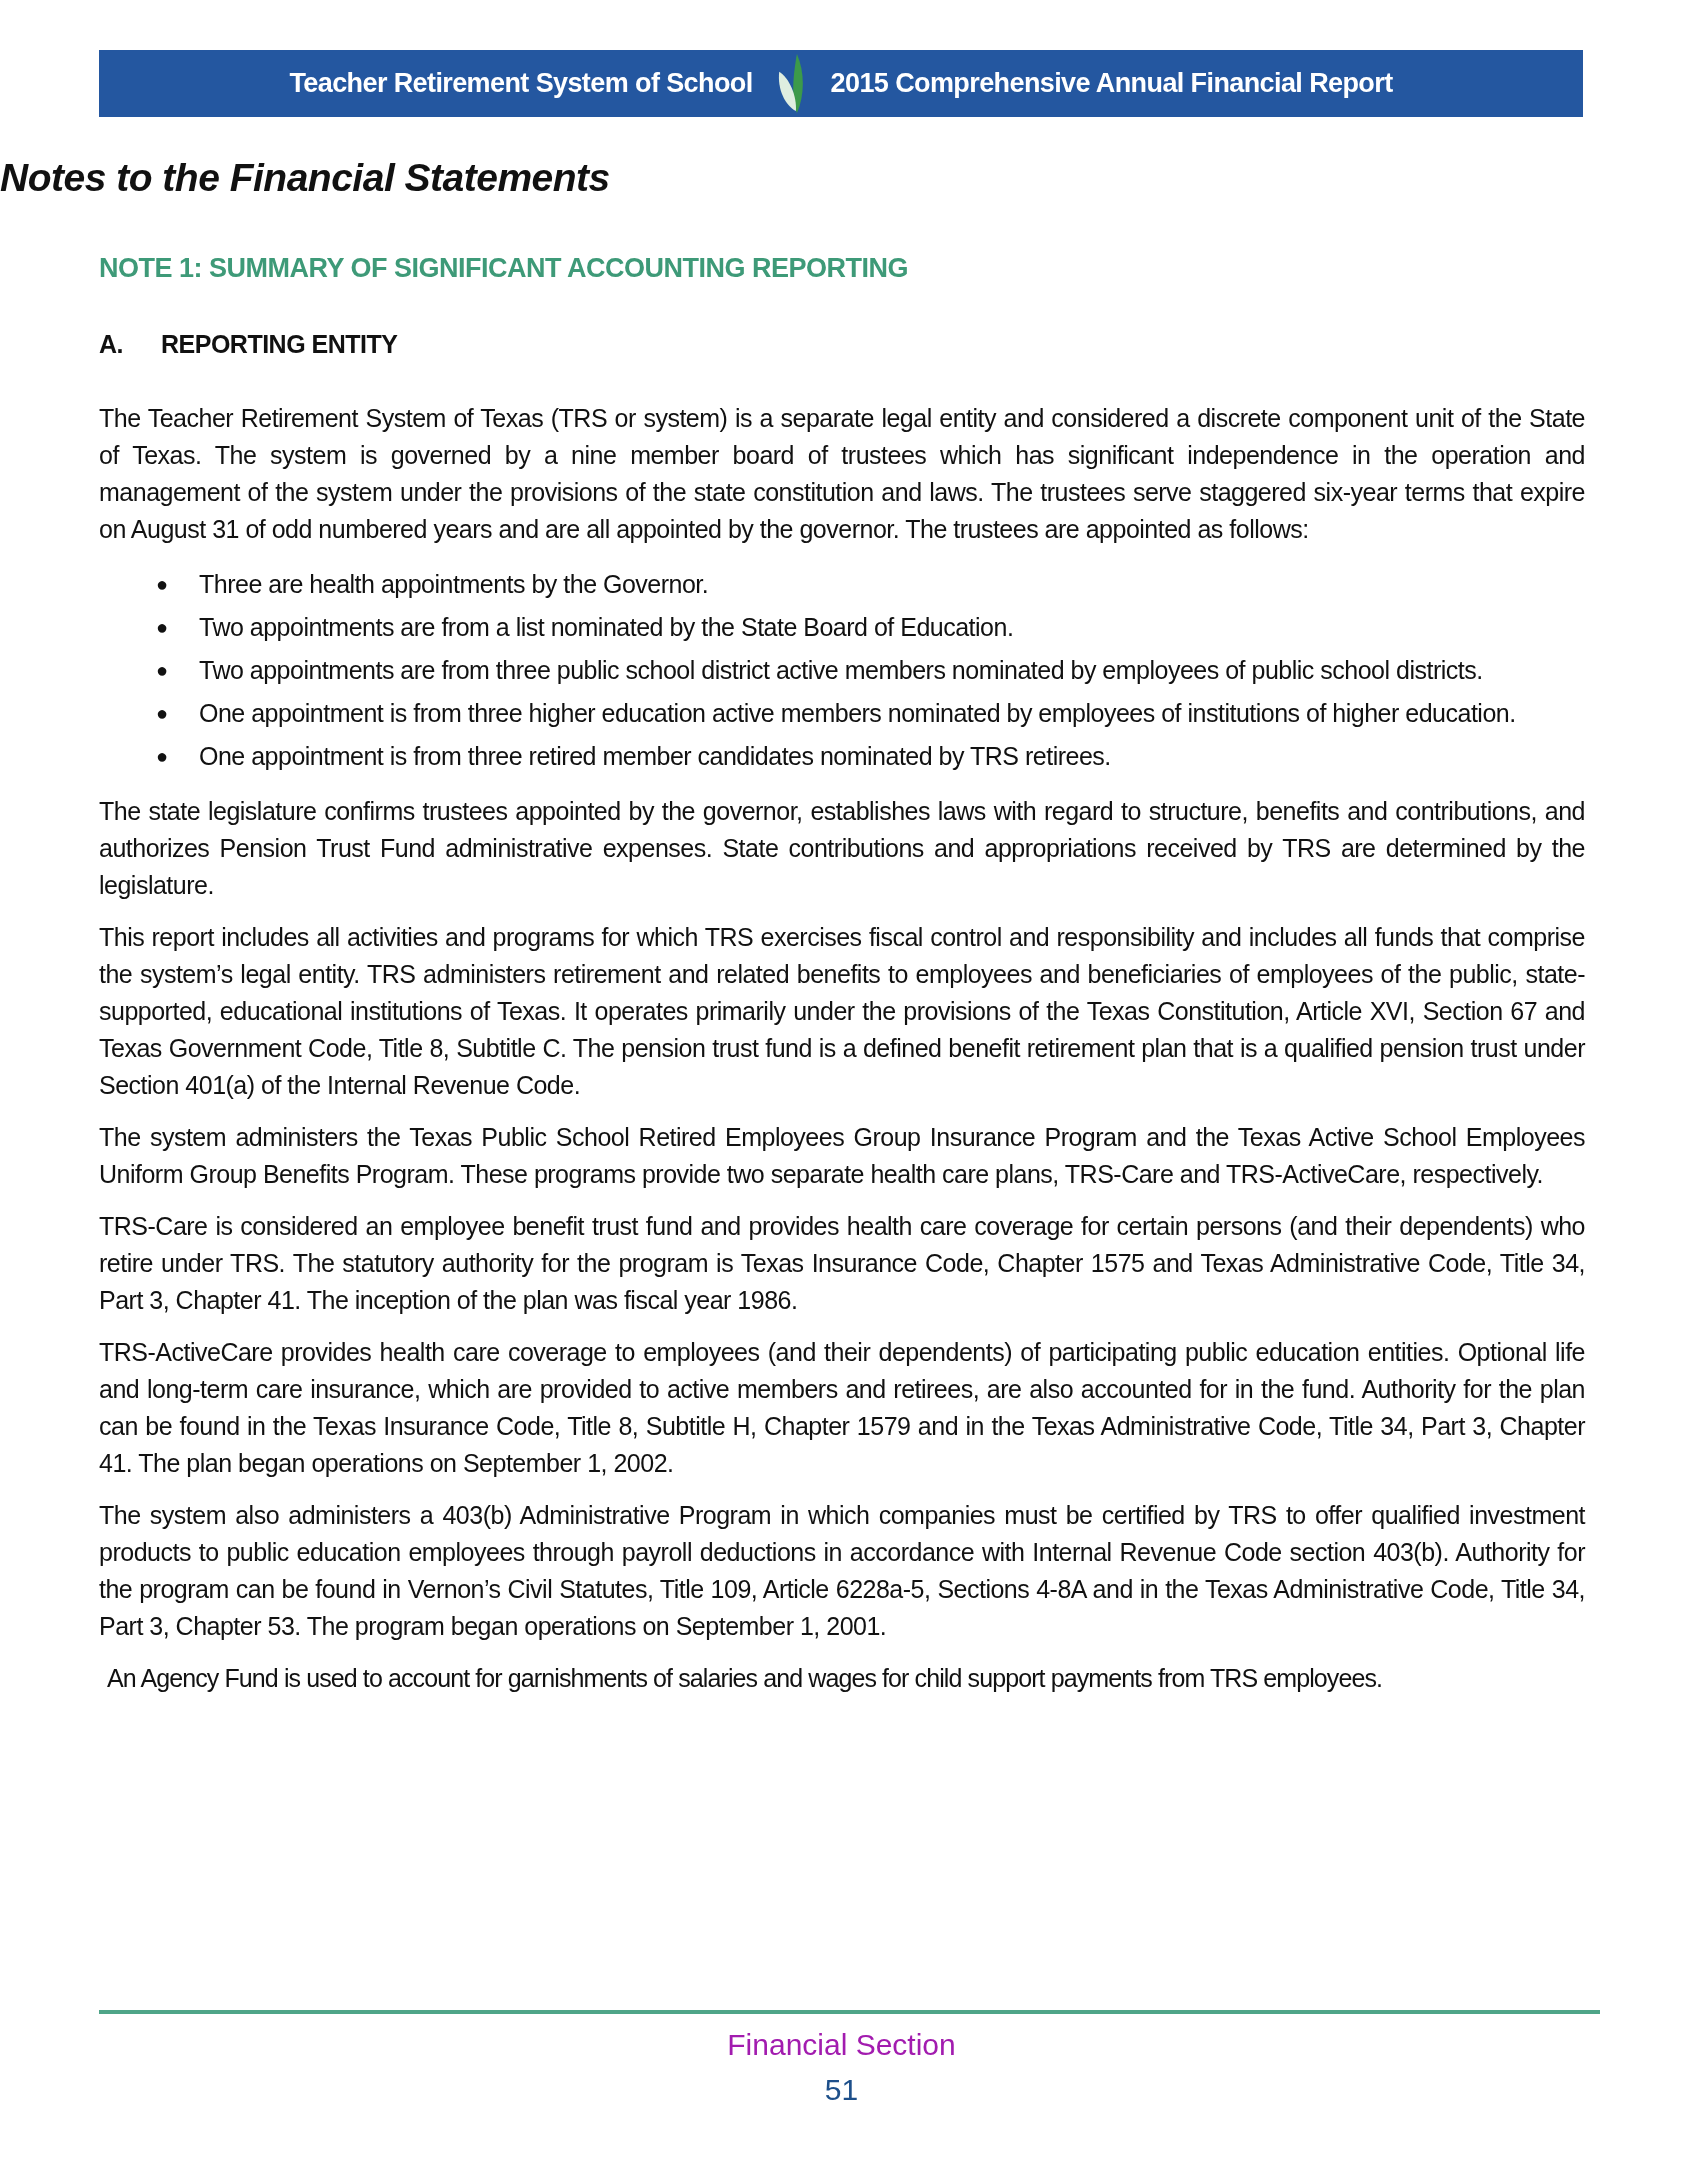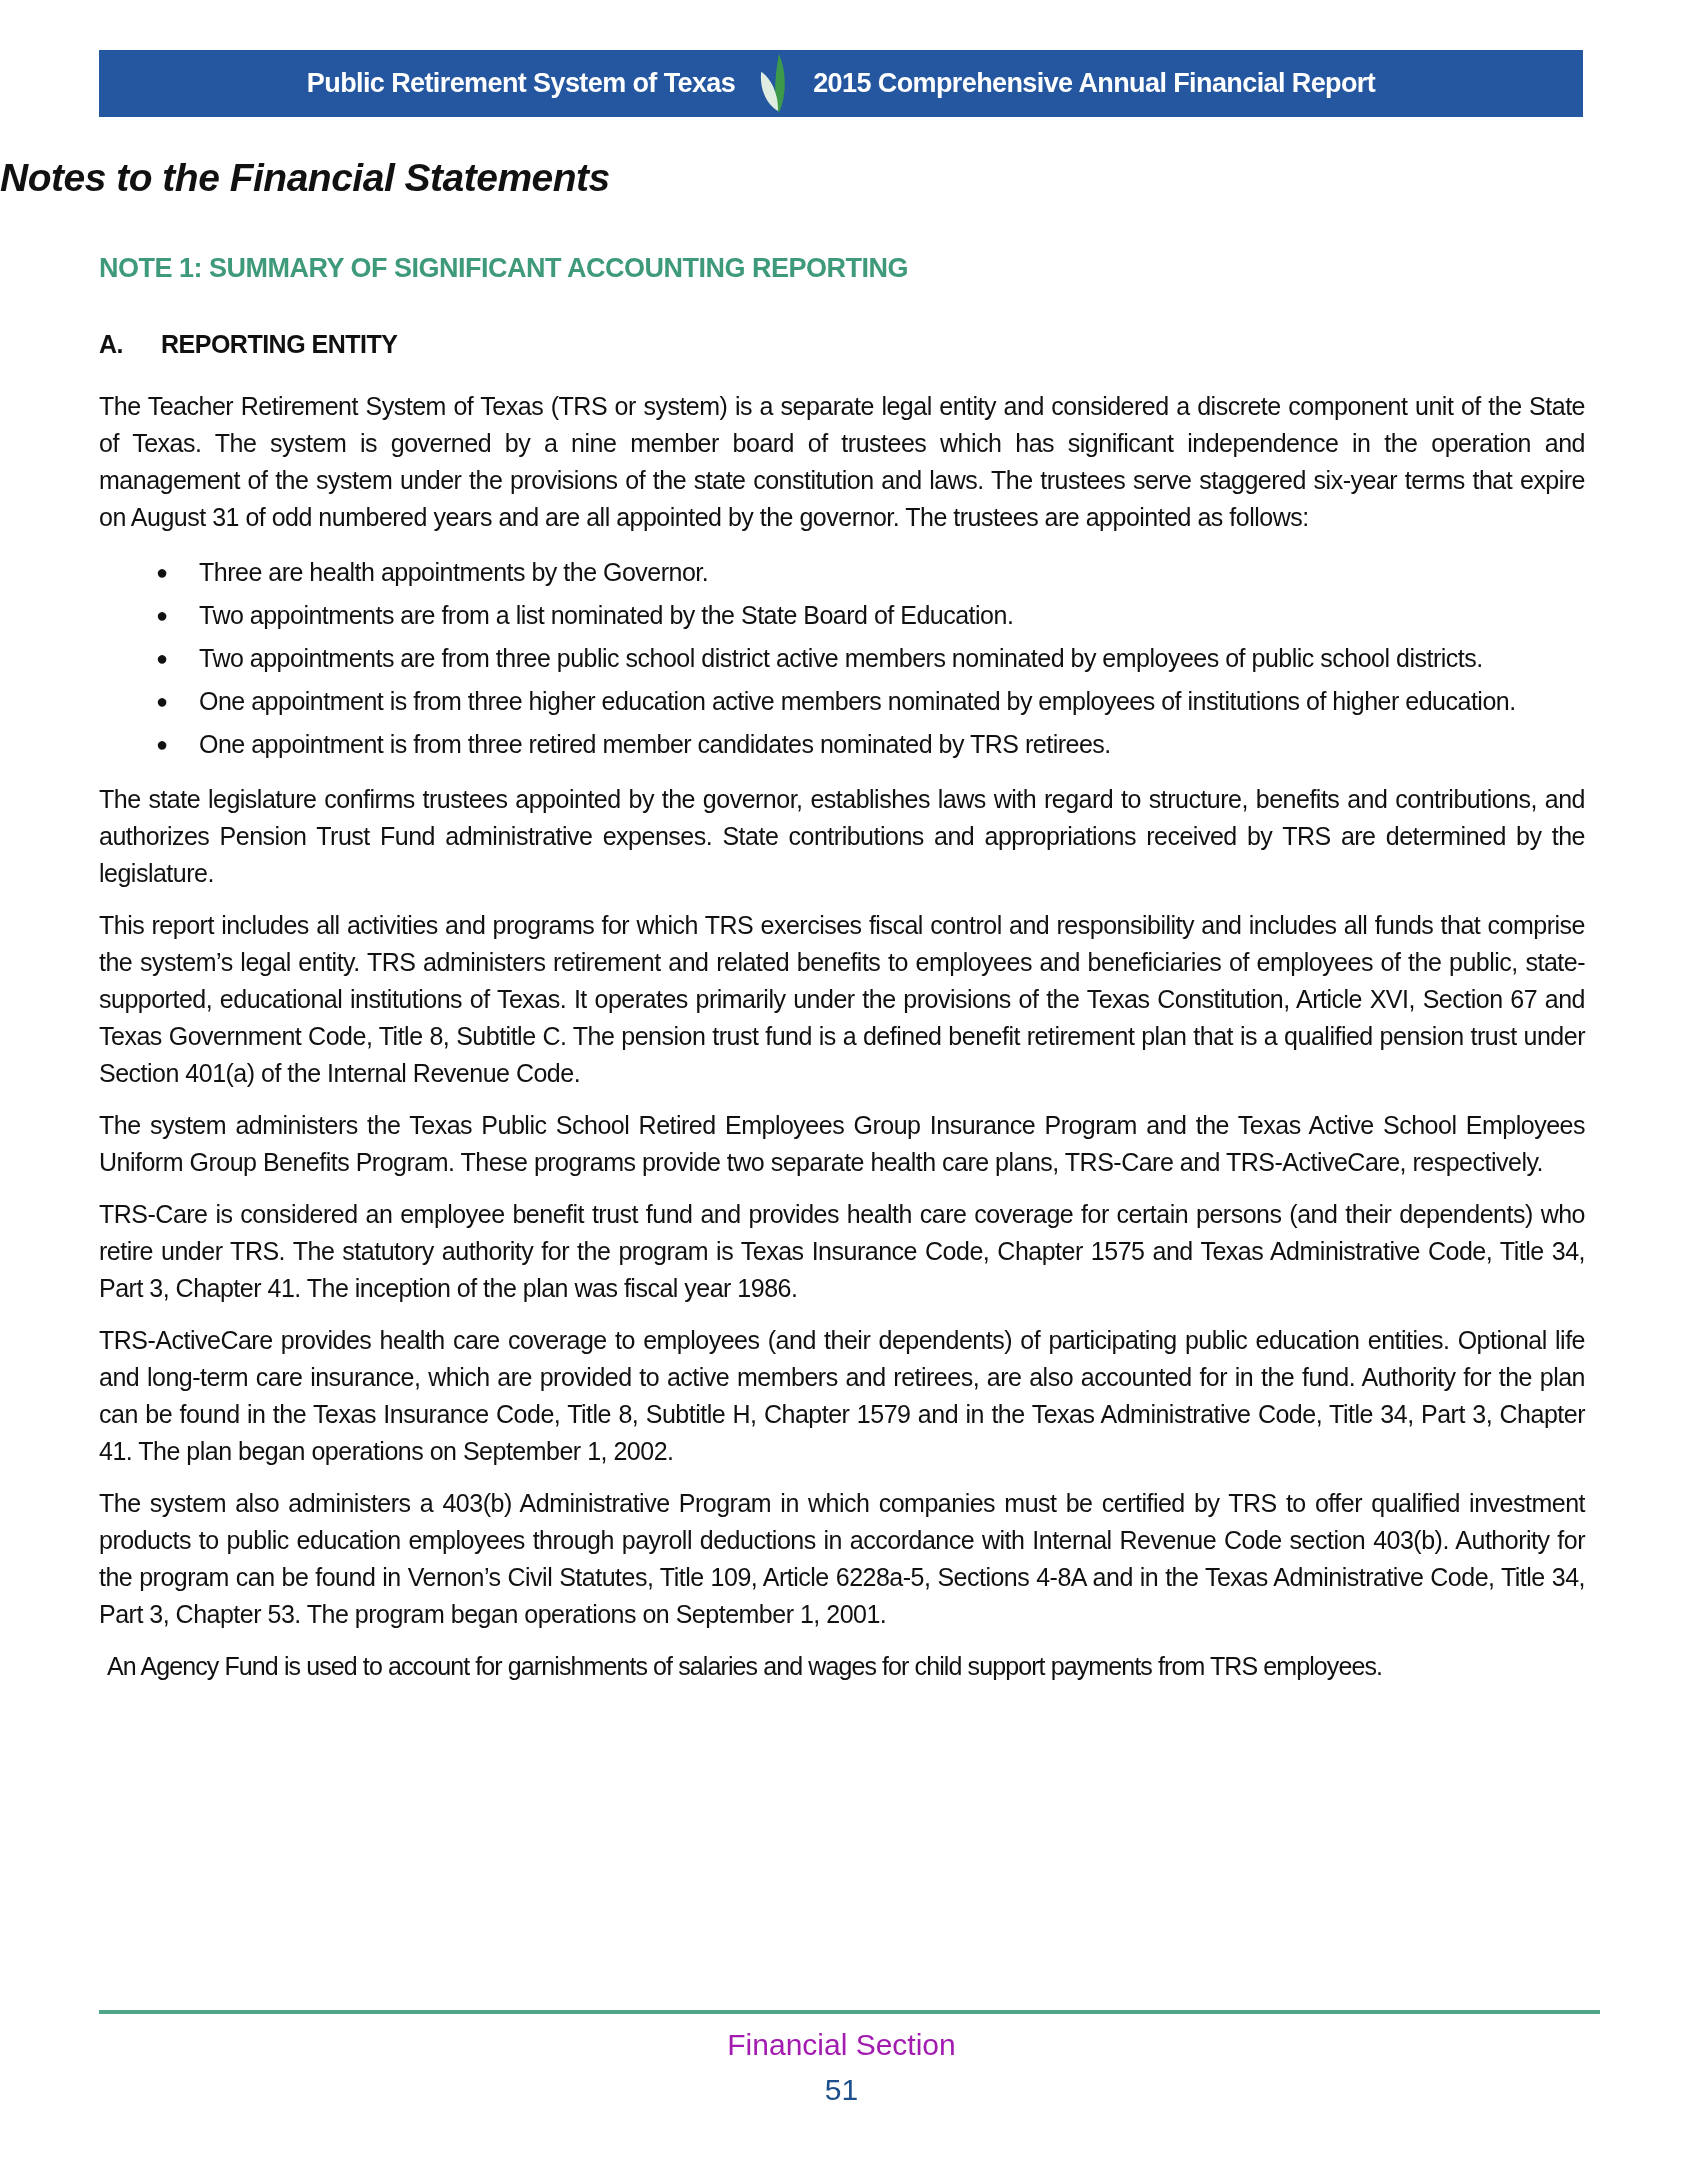--- a/index.html
+++ b/index.html
@@ -18,35 +18,35 @@
   li .bullet { position:absolute; left:57px; top:0; font-size:20px; }
   li .t { display:block; }
   .rule { position:absolute; left:99px; top:2010px; width:1501px; height:4px; background:#4fa588; }
   .fsec { position:absolute; top:2028px; width:1683px; text-align:center; color:#a21caf; font-size:30px; }
   .pnum { position:absolute; top:2073px; width:1683px; text-align:center; color:#1d4f8a; font-size:30px; }
 </style>
 </head>
 <body>
 
 <div class="banner">
-  <span>Public Retirement System of Texas</span>
+  <span>Teacher Retirement System of School</span>
   <svg class="leaf" viewBox="0 0 34 64">
     <path d="M22 2 C30 20 30 44 22 62 C16 48 18 24 22 2 Z" fill="#3c9a4a"></path>
     <path d="M4 20 C14 26 22 44 21 60 C10 54 2 38 4 20 Z" fill="#dfeee0"></path>
   </svg>
   <span>2015 Comprehensive Annual Financial Report</span>
 </div>
 
 <div class="title">Notes to the Financial Statements</div>
 <div class="note">NOTE 1:  SUMMARY OF SIGNIFICANT ACCOUNTING REPORTING</div>
 <div class="sub">
   <span class="lbl">A.</span><span>REPORTING ENTITY</span>
 </div>
 
-<div class="body" style="top:388px;">
+<div class="body" style="top:400px;">
   <p>The Teacher Retirement System of Texas (TRS or system) is a separate legal entity and considered a discrete component unit of the State of Texas.  The system is governed by a nine member board of trustees which has significant independence in the operation and management of the system under the provisions of the state constitution and laws.  The trustees serve staggered six-year terms that expire on August 31 of odd numbered years and are all appointed by the governor. The trustees are appointed as follows:</p>
   <ul>
     <li>
         <span class="bullet">●</span>
         <span class="t">Three are health appointments by the Governor.</span>
       </li>
     <li>
         <span class="bullet">●</span>
         <span class="t">Two appointments are from a list nominated by the State Board of Education.</span>
       </li>

